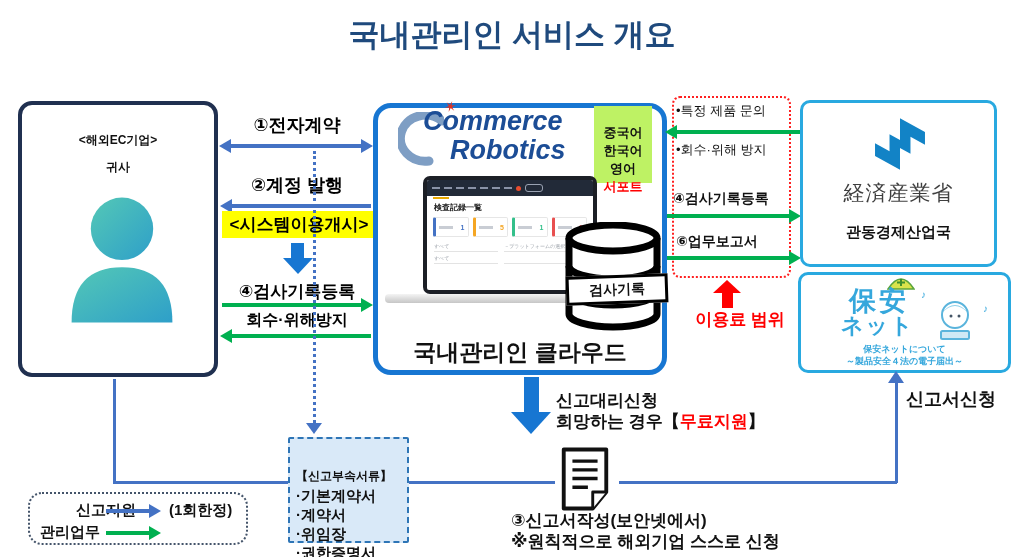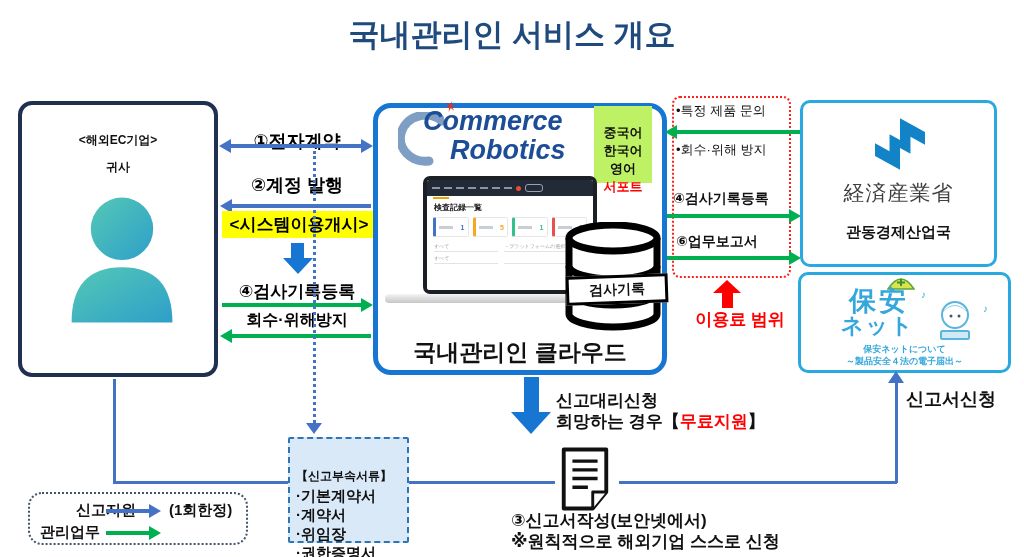--- a/index.html
+++ b/index.html
@@ -73,21 +73,21 @@
           <linearGradient id="pg" x1="0" y1="0" x2="1" y2="1">
         <stop offset="0" stop-color="#54C8B6"></stop>
             <stop offset="1" stop-color="#2E9FC9"></stop>
       </linearGradient>
         </defs>
       <circle cx="50" cy="34" r="26" fill="url(#pg)"></circle>
       <path d="M8,112 Q8,66 50,66 Q92,66 92,112 Z" fill="url(#pg)"></path>
     </svg>
   </div>
 
-  <div class="flowlbl" style="left:218px;top:113px;width:158px;margin-top:16px;">①전자계약</div>
+  <div class="flowlbl" style="left:218px;top:113px;width:158px;">①전자계약</div>
   <div class="blue">
     <i class="ln" style="left:230px;top:144px;width:132px;height:4px;"></i>
     <i class="hd hdL" style="left:219px;top:139px;"></i>
     <i class="hd hdR" style="left:361px;top:139px;"></i>
   </div>
 
   <div class="flowlbl" style="left:218px;top:173px;width:158px;">②계정 발행</div>
   <div class="blue">
     <i class="ln" style="left:231px;top:204px;width:140px;height:4px;"></i>
     <i class="hd hdL" style="left:220px;top:199px;"></i>

